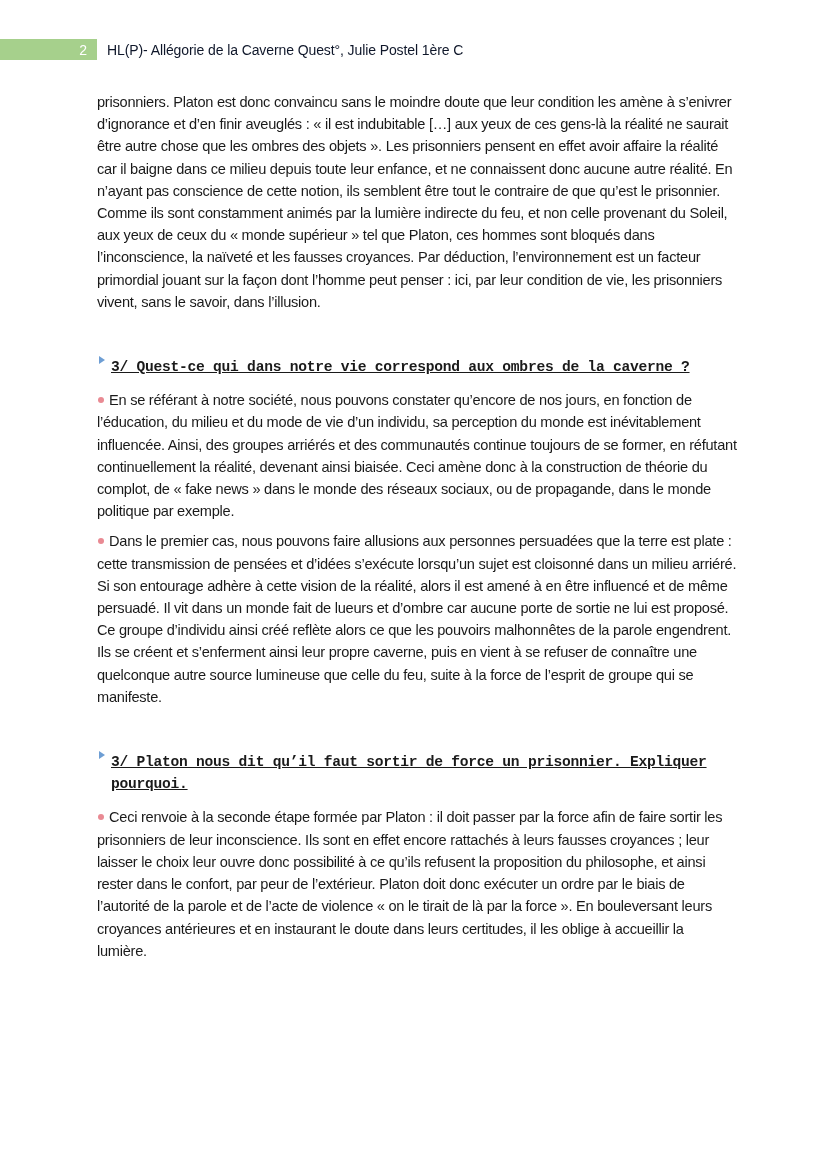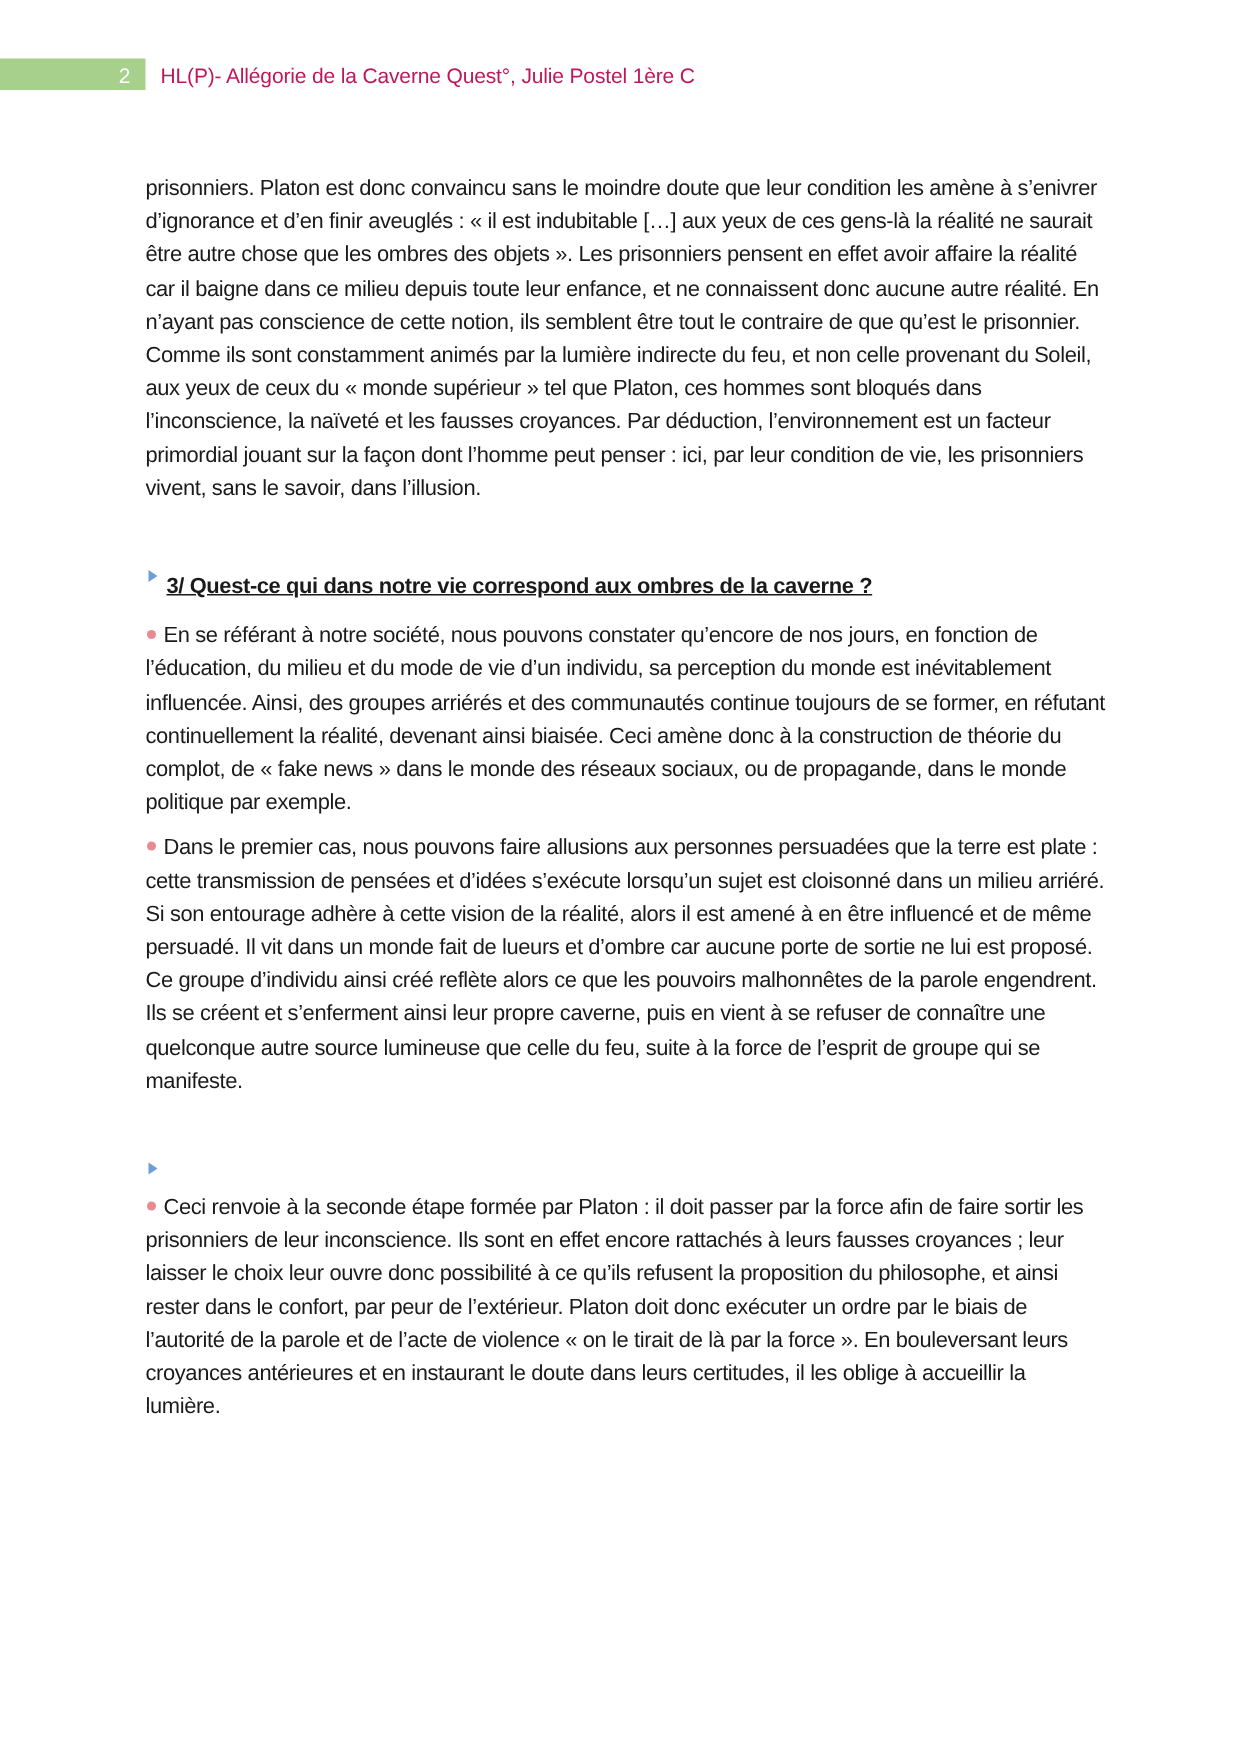--- a/index.html
+++ b/index.html
@@ -31,26 +31,26 @@
       font-size: 14px;
       display: flex;
       align-items: center;
       justify-content: flex-end;
       padding-right: 10px;
       box-sizing: border-box;
     }
     .header-title {
       margin-left: 10px;
       font-size: 14px;
-      color: #be185d;
+      color: #0f172a;
       letter-spacing: -0.1px;
     }
     .content {
       position: absolute;
-      top: 115px;
+      top: 91px;
       left: 97px;
       width: 640px;
       font-size: 14.6px;
       line-height: 22.2px;
       letter-spacing: -0.25px;
     }
     p {
       margin: 0;
     }
     .para {
@@ -58,20 +58,21 @@
     }
     .section {
       margin-top: 43px;
     }
     .section-heading {
       font-weight: bold;
       text-decoration: underline;
       margin-bottom: 11px;
       display: flex;
       align-items: flex-start;
+      font-family: Liberation Mono, monospace;
     }
     .tri-icon {
       display: inline-block;
       width: 0;
       height: 0;
       border-top: 4px solid transparent;
       border-bottom: 4px solid transparent;
       border-left: 6px solid #6e9ed4;
       margin-right: 6px;
       margin-left: 2px;
@@ -109,18 +110,19 @@
       <span class="dot-icon"></span><span>En se référant à notre société, nous pouvons constater qu’encore de nos jours, en fonction de l’éducation, du milieu et du mode de vie d’un individu, sa perception du monde est inévitablement influencée. Ainsi, des groupes arriérés et des communautés continue toujours de se former, en réfutant continuellement la réalité, devenant ainsi biaisée. Ceci amène donc à la construction de théorie du complot, de « fake news » dans le monde des réseaux sociaux, ou de propagande, dans le monde politique par exemple.</span>
     </p>
     <p class="para">
       <span class="dot-icon"></span><span>Dans le premier cas, nous pouvons faire allusions aux personnes persuadées que la terre est plate : cette transmission de pensées et d’idées s’exécute lorsqu’un sujet est cloisonné dans un milieu arriéré. Si son entourage adhère à cette vision de la réalité, alors il est amené à en être influencé et de même persuadé. Il vit dans un monde fait de lueurs et d’ombre car aucune porte de sortie ne lui est proposé. Ce groupe d’individu ainsi créé reflète alors ce que les pouvoirs malhonnêtes de la parole engendrent. Ils se créent et s’enferment ainsi leur propre caverne, puis en vient à se refuser de connaître une quelconque autre source lumineuse que celle du feu, suite à la force de l’esprit de groupe qui se manifeste.</span>
     </p>
   </div>
 
   <div class="section">
     <div class="section-heading">
       <span class="tri-icon"></span>
+      <span>3/ Platon nous dit qu’il faut sortir de force un prisonnier. Expliquer pourquoi.</span>
     </div>
     <p class="para">
       <span class="dot-icon"></span><span>Ceci renvoie à la seconde étape formée par Platon : il doit passer par la force afin de faire sortir les prisonniers de leur inconscience. Ils sont en effet encore rattachés à leurs fausses croyances ; leur laisser le choix leur ouvre donc possibilité à ce qu’ils refusent la proposition du philosophe, et ainsi rester dans le confort, par peur de l’extérieur. Platon doit donc exécuter un ordre par le biais de l’autorité de la parole et de l’acte de violence « on le tirait de là par la force ». En bouleversant leurs croyances antérieures et en instaurant le doute dans leurs certitudes, il les oblige à accueillir la lumière.</span>
     </p>
   </div>
 </div>
 
 </body></html>

